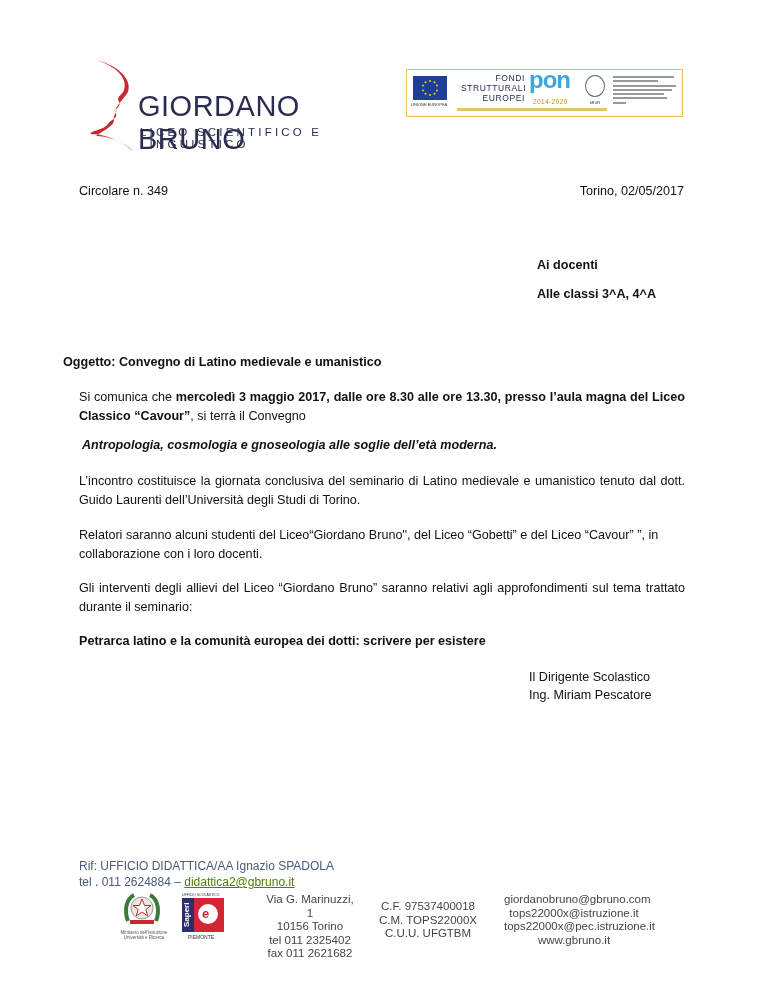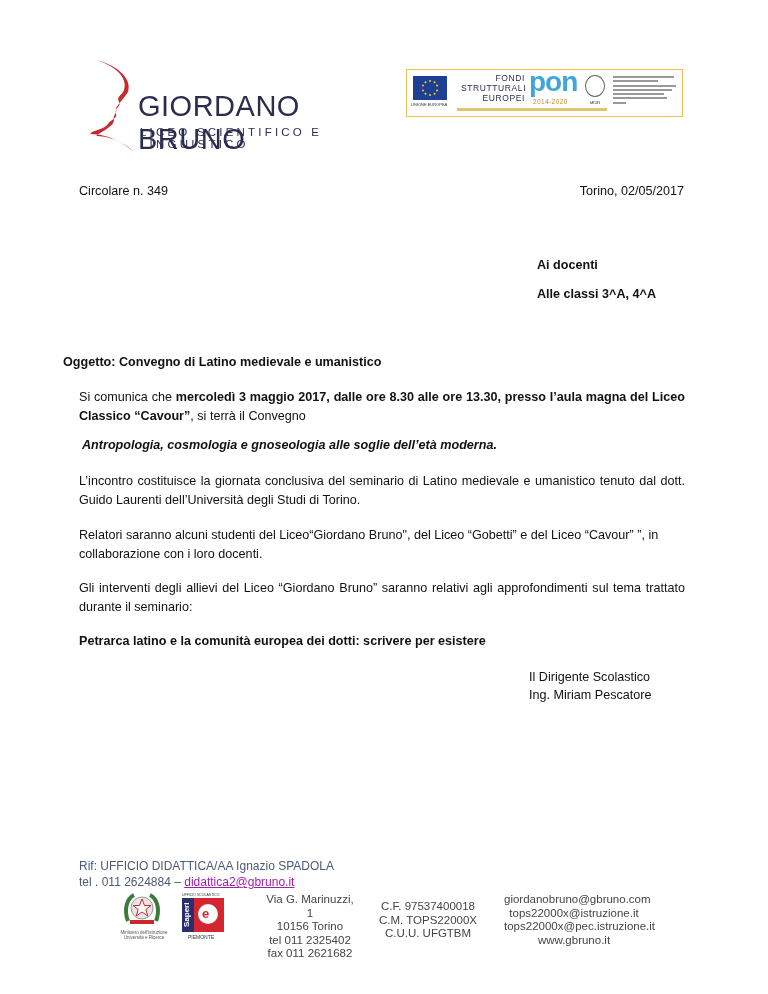--- a/index.html
+++ b/index.html
@@ -18,33 +18,33 @@
   .logo-sub { position: absolute; left: 54px; top: 70px; font-size: 11.5px; letter-spacing: 3.2px;
               color: #2b2d4e; font-family: "Liberation Sans", sans-serif; }
 
   
   .pon { left: 406px; top: 69px; width: 277px; height: 48px; border: 1.5px solid #e8c34e;
          background: #fff; box-sizing: border-box; }
   .eu-flag { position: absolute; left: 6px; top: 6px; width: 34px; height: 24px; background: #1f3f93; }
   .eu-label { position: absolute; left: 4px; top: 32px; font-size: 4px; color: #333; }
   .fondi { position: absolute; left: 54px; top: 3px; width: 64px; text-align: right; font-size: 8.5px;
            line-height: 10px; color: #2b2d4e; letter-spacing: 0.6px; }
-  .pon-word { position: absolute; left: 122px; top: -4px; font-size: 28px; font-weight: bold; color: #3fa6d9;
+  .pon-word { position: absolute; left: 122px; top: -4px; font-size: 24px; font-weight: bold; color: #3fa6d9;
               letter-spacing: -1px; }
   .pon-years { position: absolute; left: 126px; top: 28px; font-size: 6.5px; color: #c88a2c; letter-spacing: 0.4px; }
   .emblem { position: absolute; left: 178px; top: 5px; width: 20px; height: 22px; border-radius: 50%;
             border: 1.5px solid #666; box-sizing: border-box; }
   .emblem-label { position: absolute; left: 183px; top: 30px; font-size: 4px; color: #333; }
   .min-lines { position: absolute; left: 206px; top: 6px; width: 64px; }
   .min-lines div { height: 2px; background: #999; margin-bottom: 2.3px; }
   .pon-foot { position: absolute; left: 50px; top: 38px; width: 150px; height: 3px; background: #e2c56a; }
 
   
   .rif { left: 79px; top: 858px; font-size: 12px; line-height: 16px; color: #4a5a7a; }
-  .rif a { color: #a21caf; text-decoration: underline; }
+  .rif a { color: #4d7c0f; text-decoration: underline; }
   .footer-col { font-size: 11.5px; line-height: 13.5px; color: #444; text-align: center; }
   .star-emblem { left: 122px; top: 891px; width: 40px; height: 36px; }
   .emblem-caption { left: 116px; top: 930px; width: 56px; text-align: center; font-size: 4.5px; line-height: 5px; color: #555; }
   .saperi { left: 182px; top: 893px; width: 46px; height: 48px; }
 </style>
 </head>
 <body>
 
 <div class="abs logo-wrap">
   <svg class="abs" style="left:0;top:0" width="56" height="98" viewBox="0 0 56 98">

